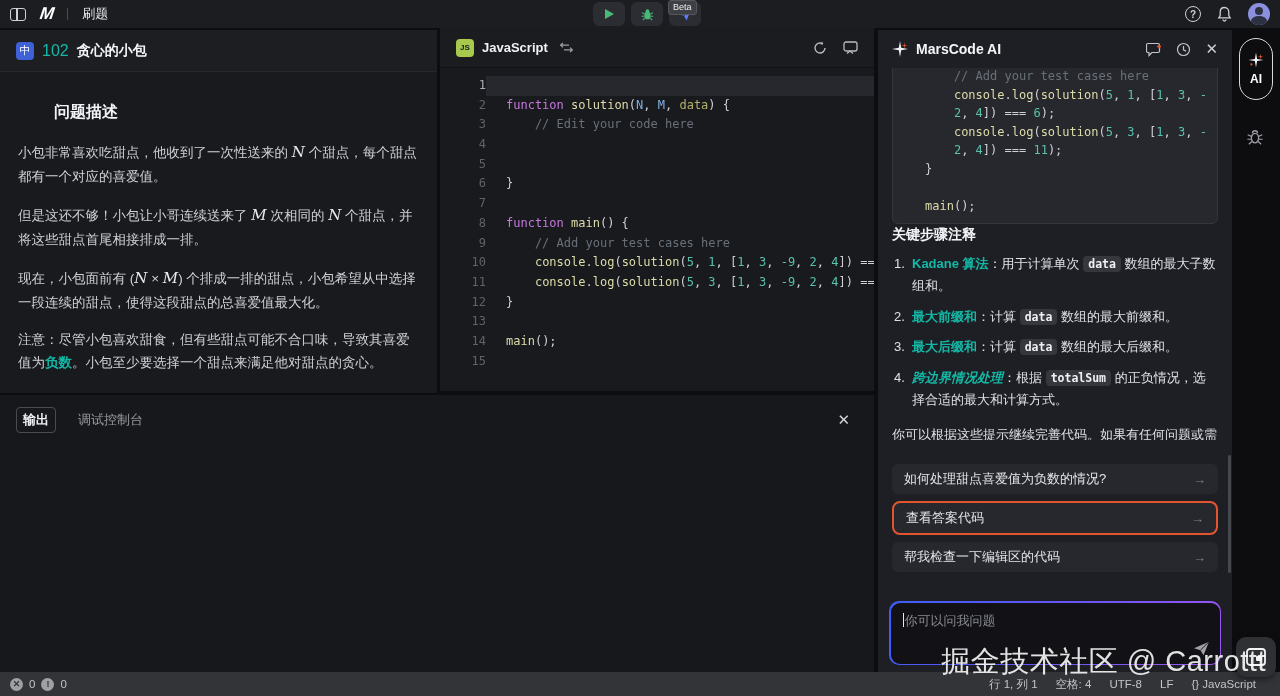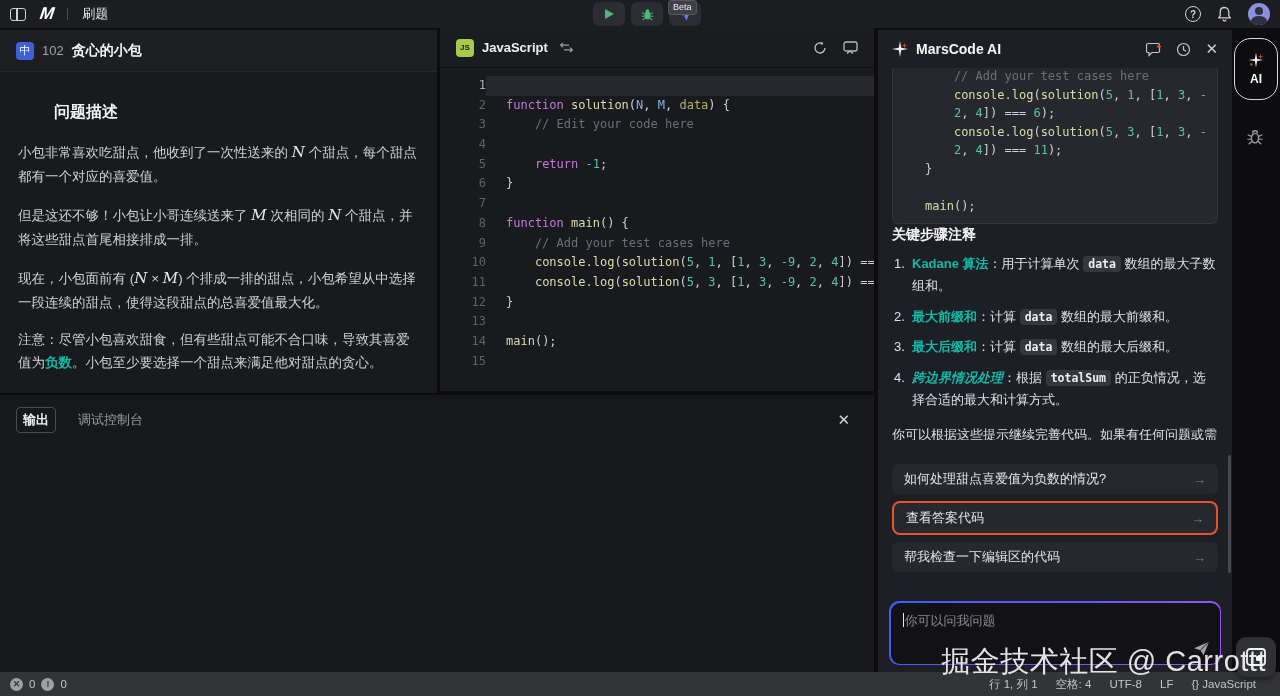--- a/index.html
+++ b/index.html
@@ -31,21 +31,21 @@
   .panel { position:absolute; background:#191a1e; }
   #problem-panel { left:0; top:30px; width:437px; height:363px; }
   #editor-panel  { left:440px; top:28px; width:434px; height:363px; }
   #output-panel  { left:0; top:395px; width:874px; height:277px; background:#17181b; }
   #ai-panel      { left:878px; top:30px; width:354px; height:642px; background:#1e1f24; }
 
   
   .prob-title-row { height:42px; display:flex; align-items:center; gap:8px; padding:0 16px; border-bottom:1px solid #26272b; background:#1d1e22; }
   .diff-badge { width:18px; height:18px; background:#4060d8; color:#fff; font-size:11px; border-radius:4px;
     display:flex; align-items:center; justify-content:center; }
-  .prob-id { color:#a3a3a3; font-size:13px; }
+  .prob-id { color:#14b8a6; font-size:16px; }
   .prob-name { color:#f4f5f7; font-size:14px; font-weight:bold; }
   .prob-content { padding:26px 18px 0 18px; font-size:13.5px; line-height:1.75; color:#cfd1d6; }
   .prob-h { font-size:16px; font-weight:bold; color:#f2f3f5;padding-left:36px; }
   .prob-p { margin-top:13px; }
   .math { font-family:"DejaVu Serif", serif; font-style:italic; font-size:15px; color:#e9eaef; }
   .bold-w { font-weight:bold; color:#14b8a6; }
   .prob-h2 { font-size:16px; font-weight:bold; color:#f2f3f5; margin-top:22px; }
 
   
   .ed-header { height:40px; display:flex; align-items:center; padding:0 16px; border-bottom:1px solid #101114; background:#1b1c20; }
@@ -94,21 +94,21 @@
   .ai-input-wrap { position:absolute; left:11px; right:11px; bottom:7px; height:64px; border-radius:10px; padding:1.5px;
     background:linear-gradient(120deg,#3e5df8,#6b55f5 55%,#a155f0); }
   .ai-input { width:100%; height:100%; background:#121216; border-radius:9px; position:relative; padding:9px 12px;
     font-size:13px; color:#8a8b92; cursor:text; }
   .caret { display:inline-block; width:1px; height:14px; background:#e8e9ec; vertical-align:-2px; margin-right:1px; }
   .send-btn { position:absolute; right:10px; bottom:8px; cursor:pointer; }
   .ai-scrollthumb { position:absolute; right:1px; top:425px; width:3px; height:118px; background:#47484e; border-radius:2px; }
 
   
   #right-strip { position:absolute; left:1232px; top:30px; width:48px; height:642px; }
-  .ai-pill { margin:8px auto 0 auto; width:44px; height:62px; border:1.5px solid #d8d9dd; border-radius:17px; background:#0d0d10;
+  .ai-pill { margin:8px auto 0 auto; width:34px; height:62px; border:1.5px solid #d8d9dd; border-radius:17px; background:#0d0d10;
     display:flex; flex-direction:column; align-items:center; justify-content:center; gap:4px; cursor:pointer; }
   .ai-pill-label { font-size:12px; font-weight:bold; color:#fff; }
   .strip-bug { margin:28px auto 0 auto; width:20px; cursor:pointer; }
 
   
   #statusbar { position:absolute; left:0; top:672px; width:1280px; height:24px; background:#333438; display:flex;
     align-items:center; font-size:11.5px; color:#c3c4c8; padding:0 10px; z-index:6; }
   .sb-left { display:flex; align-items:center; gap:6px; }
   .sb-ico { width:13px; height:13px; border-radius:50%; background:#9fa0a6; color:#333438; font-size:9px; font-weight:bold;
     display:flex; align-items:center; justify-content:center; }
@@ -200,21 +200,21 @@
             <path d="M4 12.5 L7 10 L10 12.5" stroke="#b9bac0" stroke-width="1.3" fill="none"></path>
           </svg>
       </div>
     </div>
   </div>
   <div class="code-area">
       <div class="code-line cur"><span class="gutter">1</span><span class="code-txt">&nbsp;</span></div>
       <div class="code-line"><span class="gutter">2</span><span class="code-txt"><span class="tk-kw">function</span><span class="tk-pl"> </span><span class="tk-fn">solution</span><span class="tk-pu">(</span><span class="tk-pr">N</span><span class="tk-pu">, </span><span class="tk-pr">M</span><span class="tk-pu">, </span><span class="tk-pr2">data</span><span class="tk-pu">) {</span></span></div>
       <div class="code-line"><span class="gutter">3</span><span class="code-txt"><span class="tk-cm">    // Edit your code here</span></span></div>
       <div class="code-line"><span class="gutter">4</span><span class="code-txt">&nbsp;</span></div>
-      <div class="code-line"><span class="gutter">5</span><span class="code-txt"><span class="tk-pl">    </span><span class="tk-kw">return</span><span class="tk-pl"> </span><span class="tk-nu">-1</span><span class="tk-pu">;</span></span></div>
+      <div class="code-line"><span class="gutter">5</span></div>
       <div class="code-line"><span class="gutter">6</span><span class="code-txt"><span class="tk-pu">}</span></span></div>
       <div class="code-line"><span class="gutter">7</span><span class="code-txt">&nbsp;</span></div>
       <div class="code-line"><span class="gutter">8</span><span class="code-txt"><span class="tk-kw">function</span><span class="tk-pl"> </span><span class="tk-fn">main</span><span class="tk-pu">() {</span></span></div>
       <div class="code-line"><span class="gutter">9</span><span class="code-txt"><span class="tk-cm">    // Add your test cases here</span></span></div>
       <div class="code-line"><span class="gutter">10</span><span class="code-txt"><span class="tk-pl">    </span><span class="tk-fn">console</span><span class="tk-pu">.</span><span class="tk-fn">log</span><span class="tk-pu">(</span><span class="tk-fn">solution</span><span class="tk-pu">(</span><span class="tk-nu">5</span><span class="tk-pu">, </span><span class="tk-nu">1</span><span class="tk-pu">, [</span><span class="tk-nu">1</span><span class="tk-pu">, </span><span class="tk-nu">3</span><span class="tk-pu">, </span><span class="tk-nu">-9</span><span class="tk-pu">, </span><span class="tk-nu">2</span><span class="tk-pu">, </span><span class="tk-nu">4</span><span class="tk-pu">]) </span><span class="tk-op">===</span></span></div>
       <div class="code-line"><span class="gutter">11</span><span class="code-txt"><span class="tk-pl">    </span><span class="tk-fn">console</span><span class="tk-pu">.</span><span class="tk-fn">log</span><span class="tk-pu">(</span><span class="tk-fn">solution</span><span class="tk-pu">(</span><span class="tk-nu">5</span><span class="tk-pu">, </span><span class="tk-nu">3</span><span class="tk-pu">, [</span><span class="tk-nu">1</span><span class="tk-pu">, </span><span class="tk-nu">3</span><span class="tk-pu">, </span><span class="tk-nu">-9</span><span class="tk-pu">, </span><span class="tk-nu">2</span><span class="tk-pu">, </span><span class="tk-nu">4</span><span class="tk-pu">]) </span><span class="tk-op">===</span></span></div>
       <div class="code-line"><span class="gutter">12</span><span class="code-txt"><span class="tk-pu">}</span></span></div>
       <div class="code-line"><span class="gutter">13</span><span class="code-txt">&nbsp;</span></div>
       <div class="code-line"><span class="gutter">14</span><span class="code-txt"><span class="tk-fn">main</span><span class="tk-pu">();</span></span></div>
       <div class="code-line"><span class="gutter">15</span><span class="code-txt">&nbsp;</span></div>

